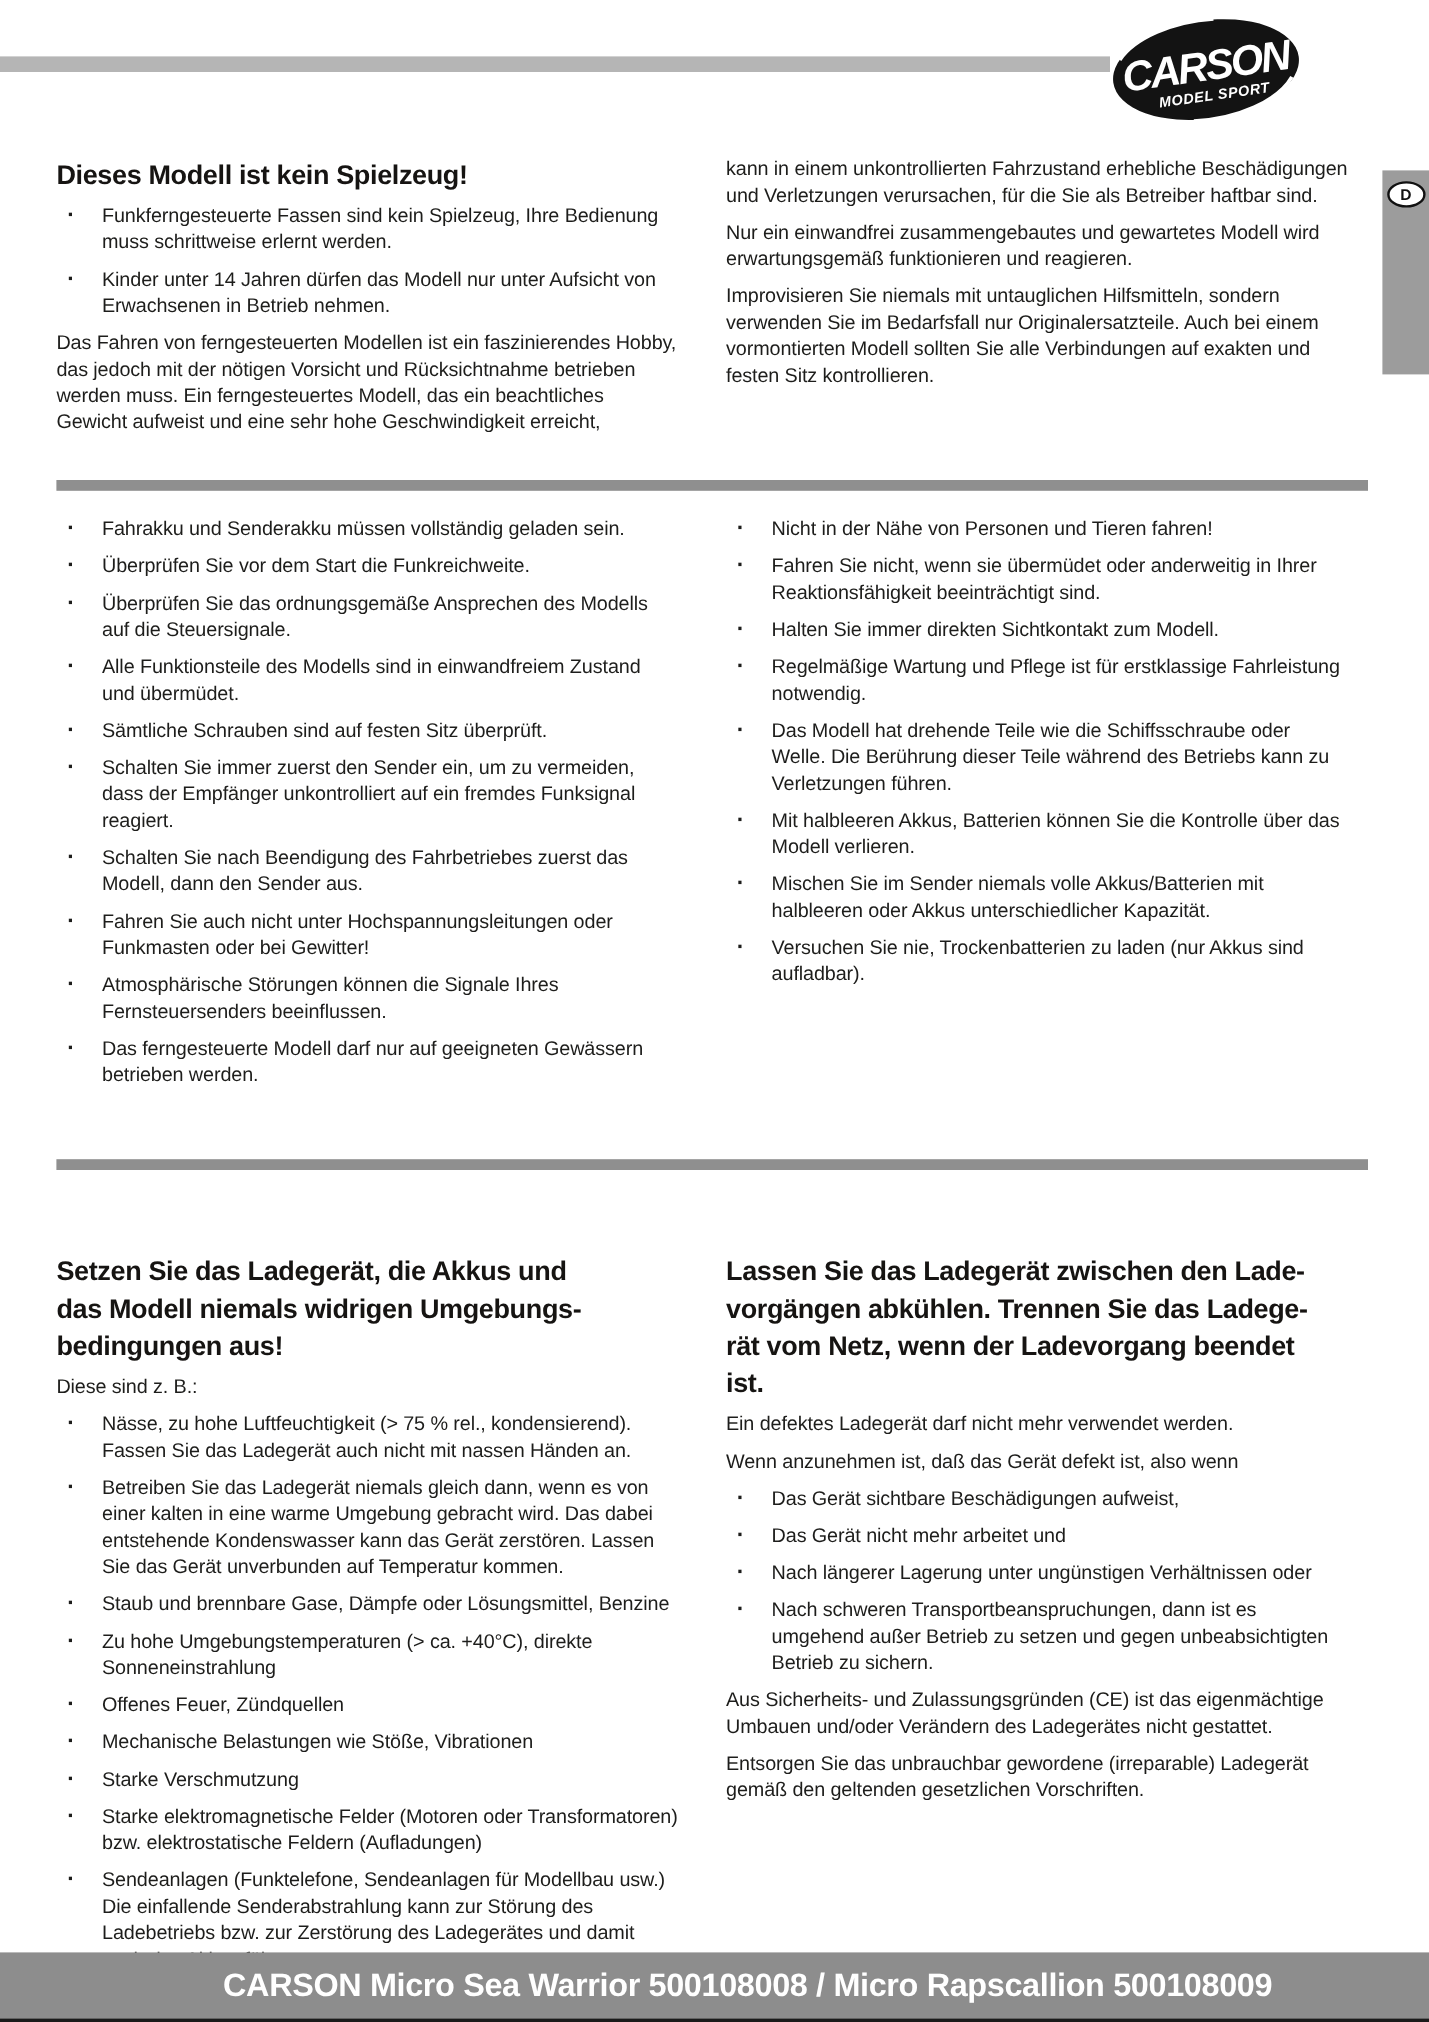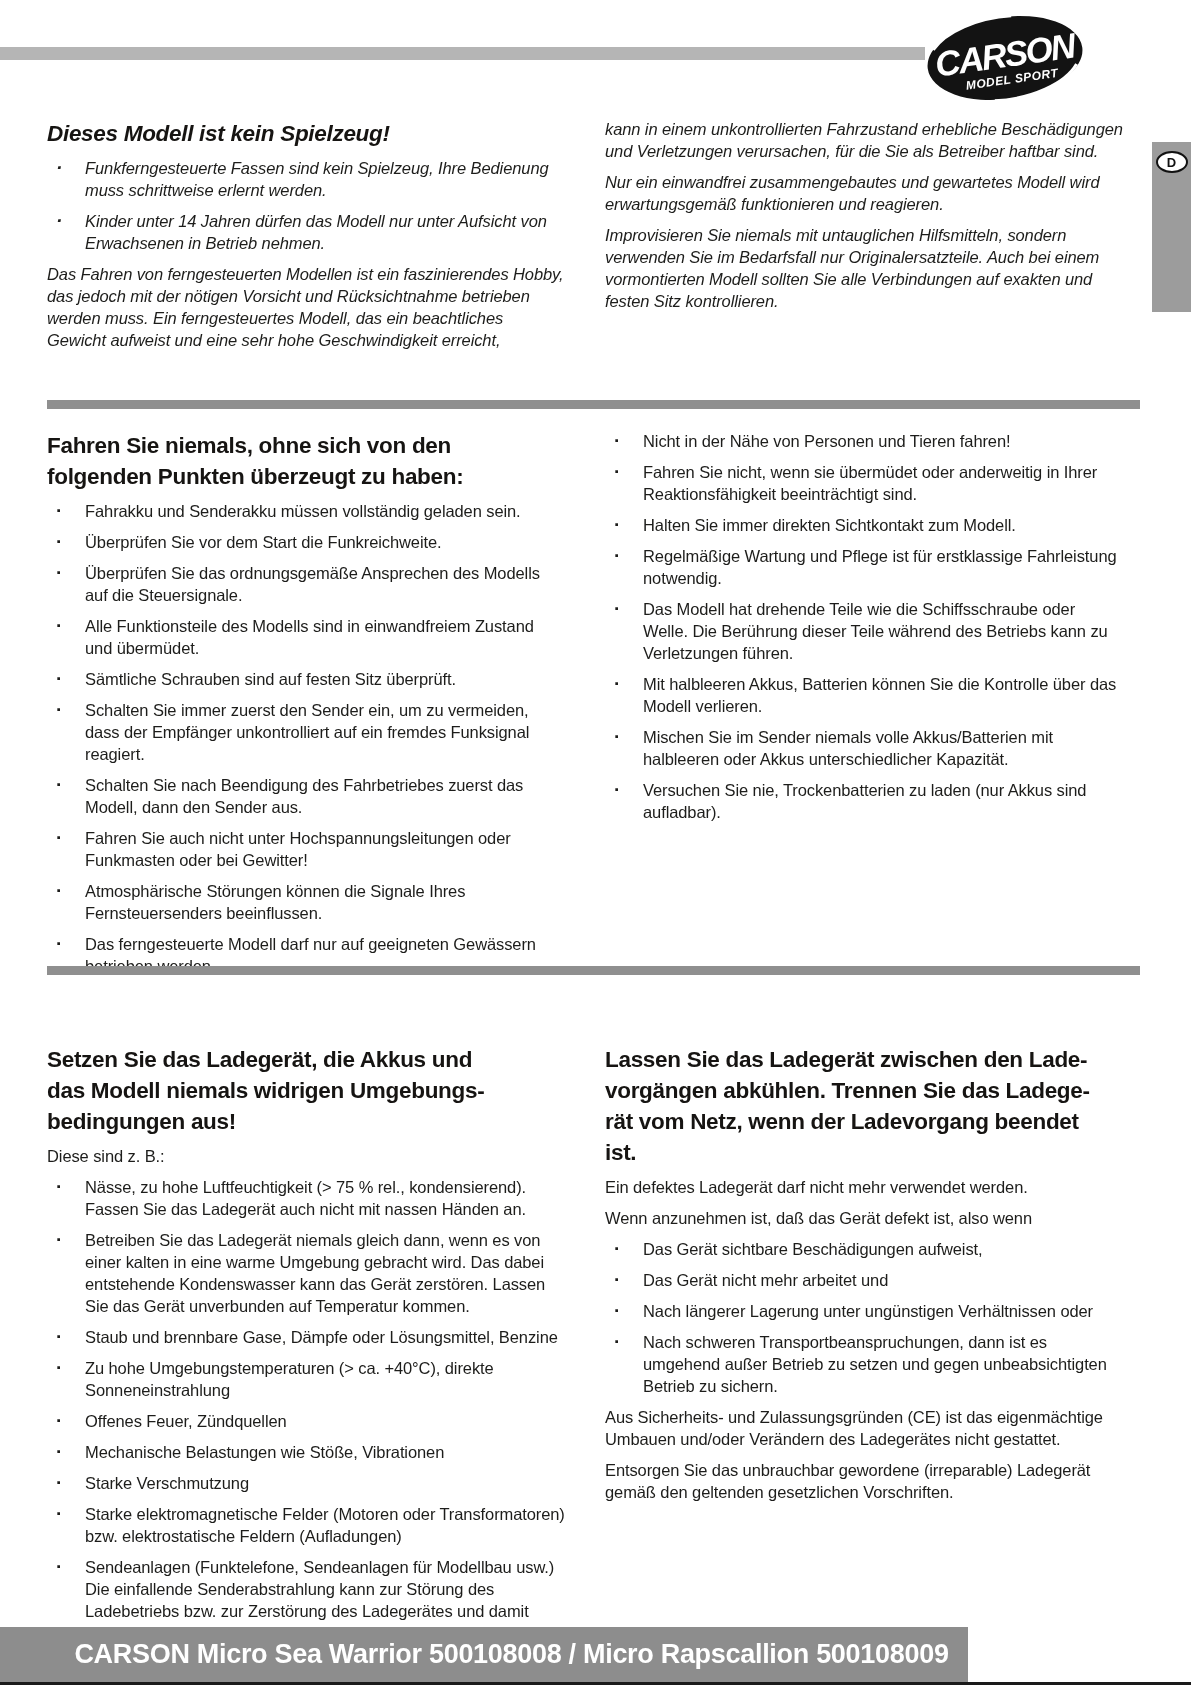--- a/index.html
+++ b/index.html
@@ -12,35 +12,35 @@
   .dtab{position:absolute;left:1152px;top:142px;width:39px;height:170px;background:#9c9c9c;}
   .dbadge{
     margin:9px auto 0 auto;width:28px;height:18px;background:#ffffff;border:2.5px solid #111111;
     border-radius:50%;display:flex;align-items:center;justify-content:center;
     font-weight:bold;font-size:13px;color:#111111;line-height:1;
   }
   .divider{position:absolute;left:47px;width:1093px;height:9px;background:#8f8f8f;}
   .divider.d1{top:400px;}
   .divider.d2{top:966px;}
   .sec-row{position:absolute;left:47px;width:1076px;display:grid;grid-template-columns:518px 518px;column-gap:40px;}
-  .sec-row.s1{top:118px;font-style:italic;}
+  .sec-row.s1{top:130px;}
   .sec-row.s2{top:430px;}
   .sec-row.s3{top:1044px;}
   .col{min-width:0;}
   .sec-h{
     font-size:22.5px;font-weight:bold;line-height:31px;letter-spacing:-0.3px;
     margin:24px 0 8px 0;color:#161412;white-space:nowrap;
   }
   .sec-h:first-child{margin-top:0;}
   .para{font-size:16.5px;line-height:22px;letter-spacing:-0.1px;margin:0 0 9px 0;}
   .bullet{display:flex;margin:0 0 9px 0;}
   .dot{flex:0 0 38px;padding-left:9px;box-sizing:border-box;font-size:19px;line-height:22px;font-weight:bold;}
   .bt{flex:1 1 auto;font-size:16.5px;line-height:22px;letter-spacing:-0.1px;}
   .footer{
-    position:absolute;left:0;top:1627px;width:968px;height:55px;background:#8d8d8d;
+    position:absolute;left:0;top:1627px;width:1191px;height:55px;background:#8d8d8d;
     display:flex;align-items:center;justify-content:center;padding-left:55px;box-sizing:border-box;
   }
   .footer-text{color:#ffffff;font-weight:bold;font-size:27px;letter-spacing:-0.3px;white-space:nowrap;}
   .bottomline{position:absolute;left:0;top:1682px;width:1191px;height:3px;background:#1a1a1a;}
 </style>
 </head>
 <body>
 
 <div class="topbar"></div>
 
@@ -75,21 +75,20 @@
       <p class="para">kann in einem unkontrollierten Fahrzustand erhebliche Beschädigungen und Verletzungen verursachen, für die Sie als Betreiber haftbar sind.</p>
       <p class="para">Nur ein einwandfrei zusammengebautes und gewartetes Modell wird erwartungsgemäß funktionieren und reagieren.</p>
       <p class="para">Improvisieren Sie niemals mit untauglichen Hilfsmitteln, sondern verwenden Sie im Bedarfsfall nur Originalersatzteile. Auch bei einem vormontierten Modell sollten Sie alle Verbindungen auf exakten und festen Sitz kontrollieren.</p>
     </div>
 </div>
 
 <div class="divider d1"></div>
 
 <div class="sec-row s2">
   <div class="col">
-      <h2 class="sec-h">Fahren Sie niemals, ohne sich von den<br>folgenden Punkten überzeugt zu haben:</h2>
       <div class="bullet">
         <span class="dot">·</span>
         <span class="bt">Fahrakku und Senderakku müssen vollständig geladen sein.</span>
       </div>
       <div class="bullet">
         <span class="dot">·</span>
         <span class="bt">Überprüfen Sie vor dem Start die Funkreichweite.</span>
       </div>
       <div class="bullet">
         <span class="dot">·</span>

